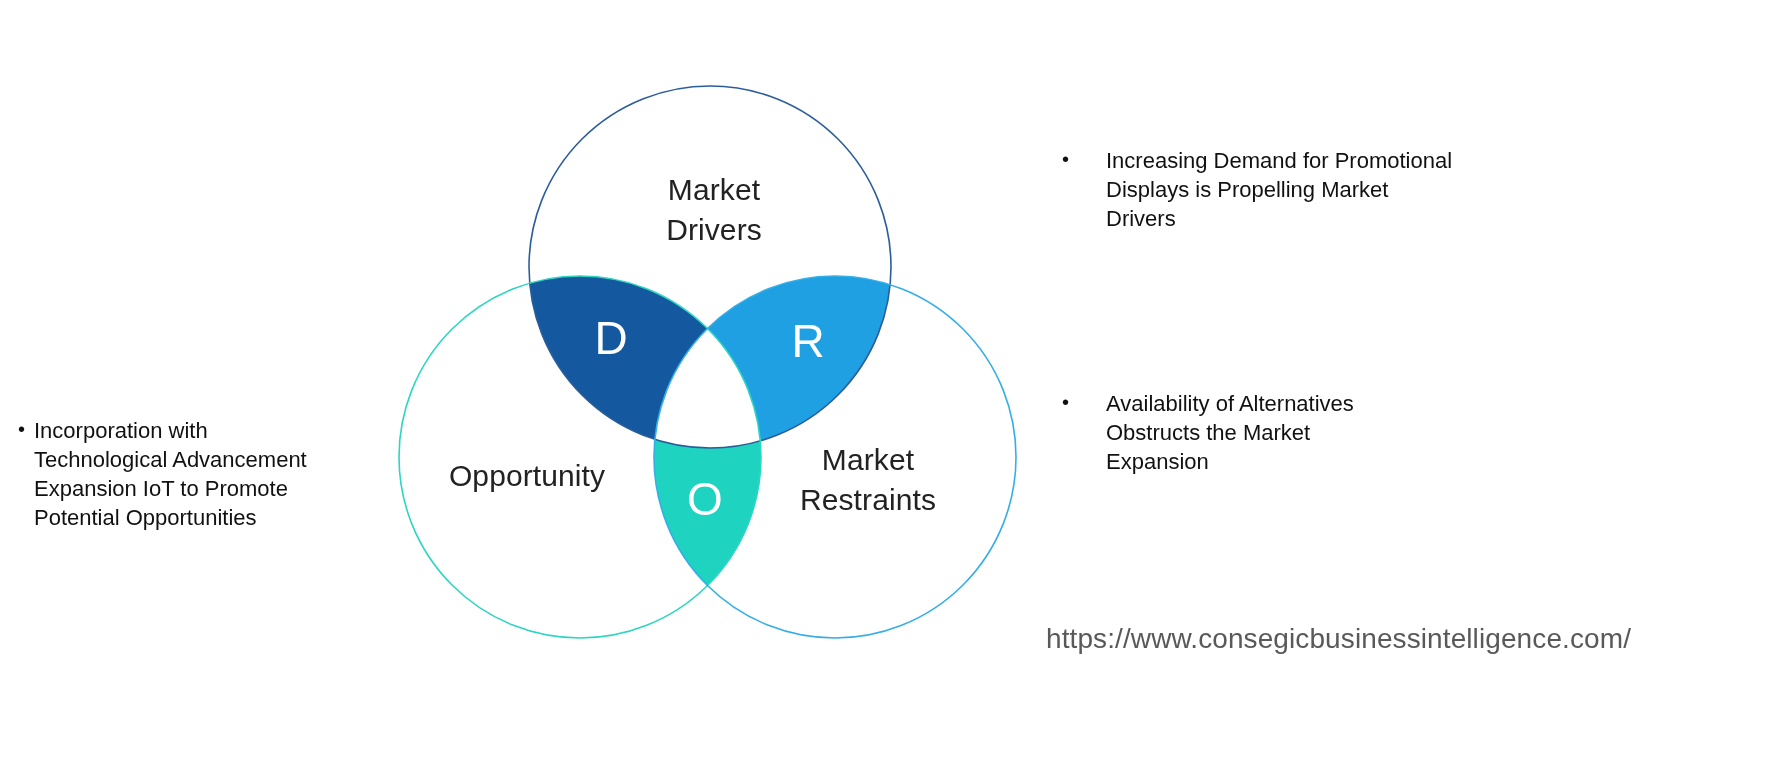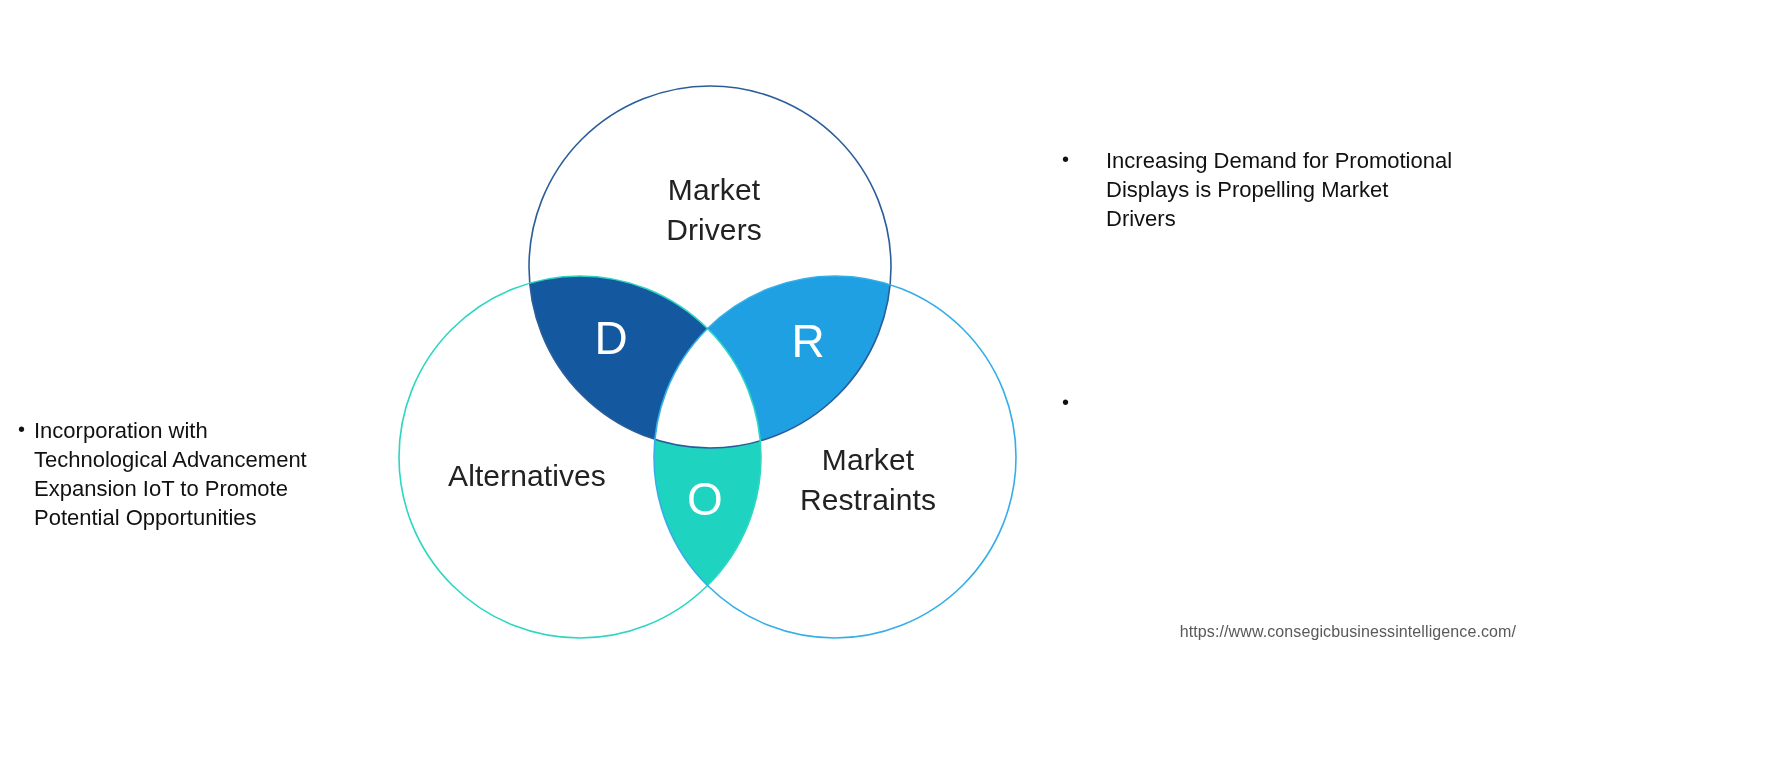--- a/index.html
+++ b/index.html
@@ -125,21 +125,21 @@
     font-size: 20px;
   }
 
   
   #source-url {
     position: absolute;
     left: 1046px;
     top: 622px;
     width: 470px;
     text-align: right;
-    font-size: 16px;
+    font-size: 28px;
     line-height: 1.2;
     color: #595959;
     font-weight: 400;
     letter-spacing: .1px;
   }
 </style>
 </head>
 <body>
 
 <div id="venn-stage">
@@ -190,21 +190,21 @@
     </g>
 
     <circle cx="710" cy="215" r="181" fill="none" stroke="#2B5D9B" stroke-width="1.6"></circle>
     <circle cx="580" cy="405" r="181" fill="none" stroke="#2ED6C2" stroke-width="1.6"></circle>
     <circle cx="835" cy="405" r="181" fill="none" stroke="#35AEE8" stroke-width="1.6"></circle>
   </svg>
 
   <div class="circle-label" id="label-market-drivers">Market
 Drivers</div>
 
-  <div class="circle-label" id="label-opportunity">Alternatives</div>
+  <div class="circle-label" id="label-opportunity">Opportunity</div>
 
   <div class="circle-label" id="label-market-restraints">Market
 Restraints</div>
 
   <div class="lens-letter" id="lens-letter-d">D</div>
 
   <div class="lens-letter" id="lens-letter-r">R</div>
 
   <div class="lens-letter" id="lens-letter-o">O</div>
 </div>
@@ -219,15 +219,18 @@
 
 <div class="callout" id="callout-drivers">
   <span class="bullet-dot">•</span>
   <span class="callout-text">Increasing Demand for Promotional
 Displays is Propelling Market
 Drivers</span>
 </div>
 
 <div class="callout" id="callout-restraints">
   <span class="bullet-dot">•</span>
+  <span class="callout-text">Availability of Alternatives
+Obstructs the Market
+Expansion</span>
 </div>
 
 <div id="source-url">https://www.consegicbusinessintelligence.com/</div>
 
 </body></html>

